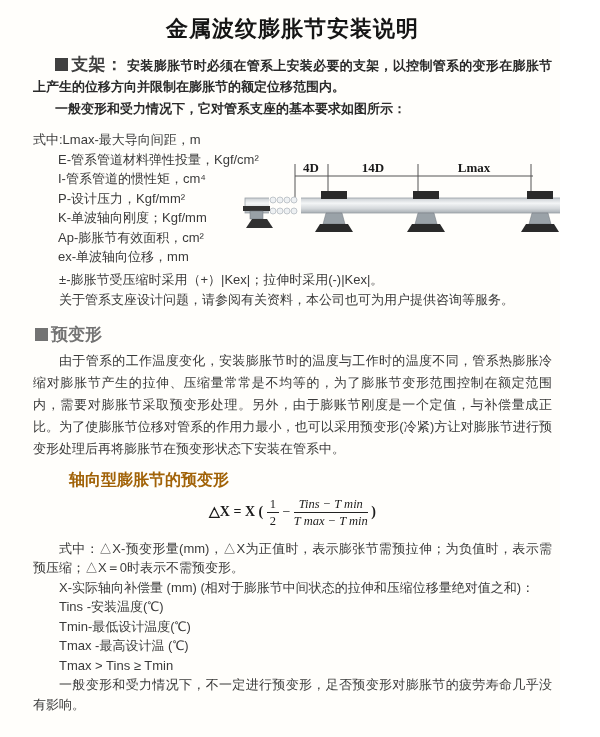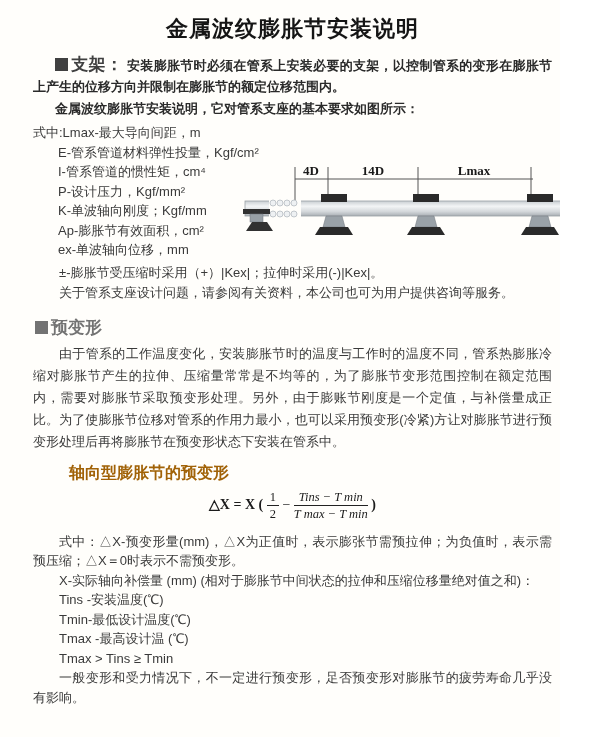--- a/index.html
+++ b/index.html
@@ -30,41 +30,41 @@
   .f2 { margin:6px 0 10px 0; }
   .fb { font-weight:bold; }
   .it { font-style:italic; }
   .frac { display:inline-block; vertical-align:middle; text-align:center; line-height:1.15; font-size:12.5px; }
   .frac .num { display:block; border-bottom:1px solid #222; padding:0 3px 1px 3px; }
   .frac .den { display:block; padding-top:1px; }
   .radical { font-size:30px; font-weight:normal; vertical-align:middle; line-height:0.9; margin:0 -5px 0 6px; color:#222; }
   .radicand { display:inline-block; vertical-align:middle; border-top:1.6px solid #222; padding:2px 5px 0 5px; }
 
   
-  .defs-diagram { position:relative; margin-top:4px; min-height:140px; }
+  .defs-diagram { position:relative; margin-top:11px; min-height:140px; }
   .defs p { line-height:19.5px; }
   .defs p.ind { margin-left:25px; }
-  .diagram { position:absolute; left:210px; top:36px; }
+  .diagram { position:absolute; left:210px; top:26px; }
   .notes p { line-height:19.5px; }
 
   .pre-body { text-indent:2em; line-height:22px; text-align:justify; color:#3a3a3a; }
   .axial-lines p { line-height:19.5px; text-align:justify; }
 </style>
 </head>
 <body>
 
 <div class="page">
 
   <h1 class="title">金属波纹膨胀节安装说明</h1>
 
   <p class="intro">
     <span class="support-head"><span class="sq"></span><span>支架：</span></span>
     <span>安装膨胀节时必须在管系上安装必要的支架，以控制管系的变形在膨胀节上产生的位移方向并限制在膨胀节的额定位移范围内。</span>
   </p>
-  <p class="bold-line">金属波纹膨胀节安装说明，它对管系支座的基本要求如图所示：</p>
+  <p class="bold-line">一般变形和受力情况下，它对管系支座的基本要求如图所示：</p>
 
 
   <div class="defs-diagram">
     <div class="defs">
       <p>式中:Lmax-最大导向间距，m</p>
       <p class="ind">E-管系管道材料弹性投量，Kgf/cm²</p>
       <p class="ind">I-管系管道的惯性矩，cm⁴</p>
       <p class="ind">P-设计压力，Kgf/mm²</p>
       <p class="ind">K-单波轴向刚度；Kgf/mm</p>
       <p class="ind">Ap-膨胀节有效面积，cm²</p>

